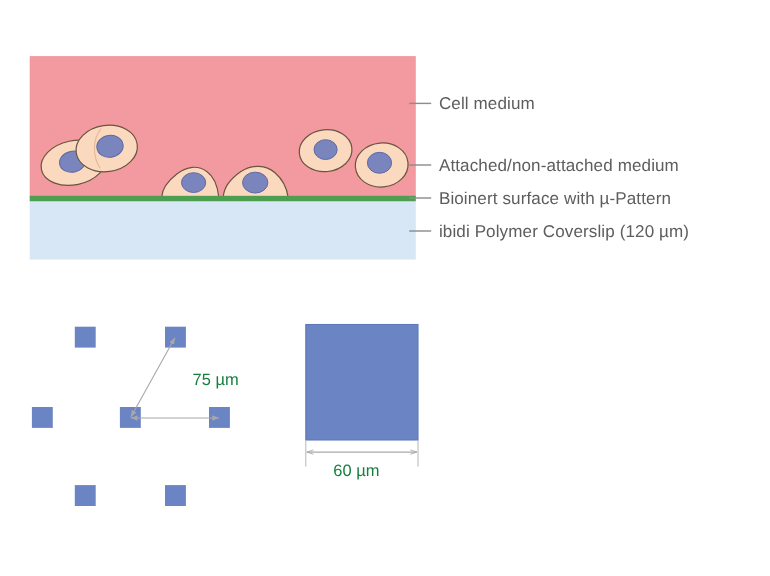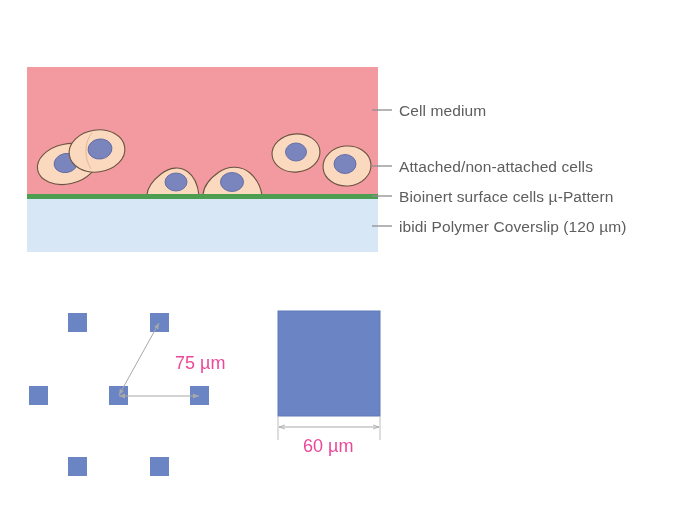--- a/index.html
+++ b/index.html
@@ -10,43 +10,43 @@
   body {
     width: 700px;
     height: 524px;
     position: relative;
     overflow: hidden;
     font-family: "Liberation Sans", sans-serif;
     color: #5a5a5a;
   }
   #stage {
     position: absolute;
-    left: 0; top: 16px;
+    left: 0; top: 0;
     width: 700px; height: 432px;
   }
   .svg-layer {
     position: absolute;
     left: 0; top: 0;
     width: 700px;
     height: 524px;
   }
   .label-text {
     position: absolute;
     font-family: "Liberation Sans", sans-serif;
     font-size: 15.5px;
     color: #5d5d5d;
     white-space: nowrap;
     letter-spacing: 0.1px;
     line-height: 1;
   }
   .dim-text {
     position: absolute;
     font-family: "Liberation Sans", sans-serif;
-    font-size: 18px;
-    color: #ec4899;
+    font-size: 15px;
+    color: #15803d;
     white-space: nowrap;
     line-height: 1;
   }
 </style>
 </head>
 <body>
 
 <div id="stage">
 
   <svg class="svg-layer" viewBox="0 0 700 524">
@@ -137,23 +137,23 @@
 
       <line x1="278" y1="400" x2="278" y2="424" stroke="#bcbcbc" stroke-width="1"></line>
       <line x1="380" y1="400" x2="380" y2="424" stroke="#bcbcbc" stroke-width="1"></line>
 
       <line x1="279" y1="411" x2="379" y2="411" stroke="#a8a8a8" stroke-width="1" marker-start="url(#dim-start)" marker-end="url(#dim-end)"></line>
     </g>
   </svg>
 
   <div class="label-text" style="left:399px; top:87px;">Cell medium</div>
 
-  <div class="label-text" style="left:399px; top:143px;">Attached/non-attached cells</div>
+  <div class="label-text" style="left:399px; top:143px;">Attached/non-attached medium</div>
 
-  <div class="label-text" style="left:399px; top:173px;">Bioinert surface cells µ-Pattern</div>
+  <div class="label-text" style="left:399px; top:173px;">Bioinert surface with µ-Pattern</div>
 
   <div class="label-text" style="left:399px; top:203px;">ibidi Polymer Coverslip (120 µm)</div>
 
   <div class="dim-text" style="left:175px; top:338px;">75 µm</div>
 
   <div class="dim-text" style="left:303px; top:421px;">60 µm</div>
 
 </div>
 
 </body></html>

